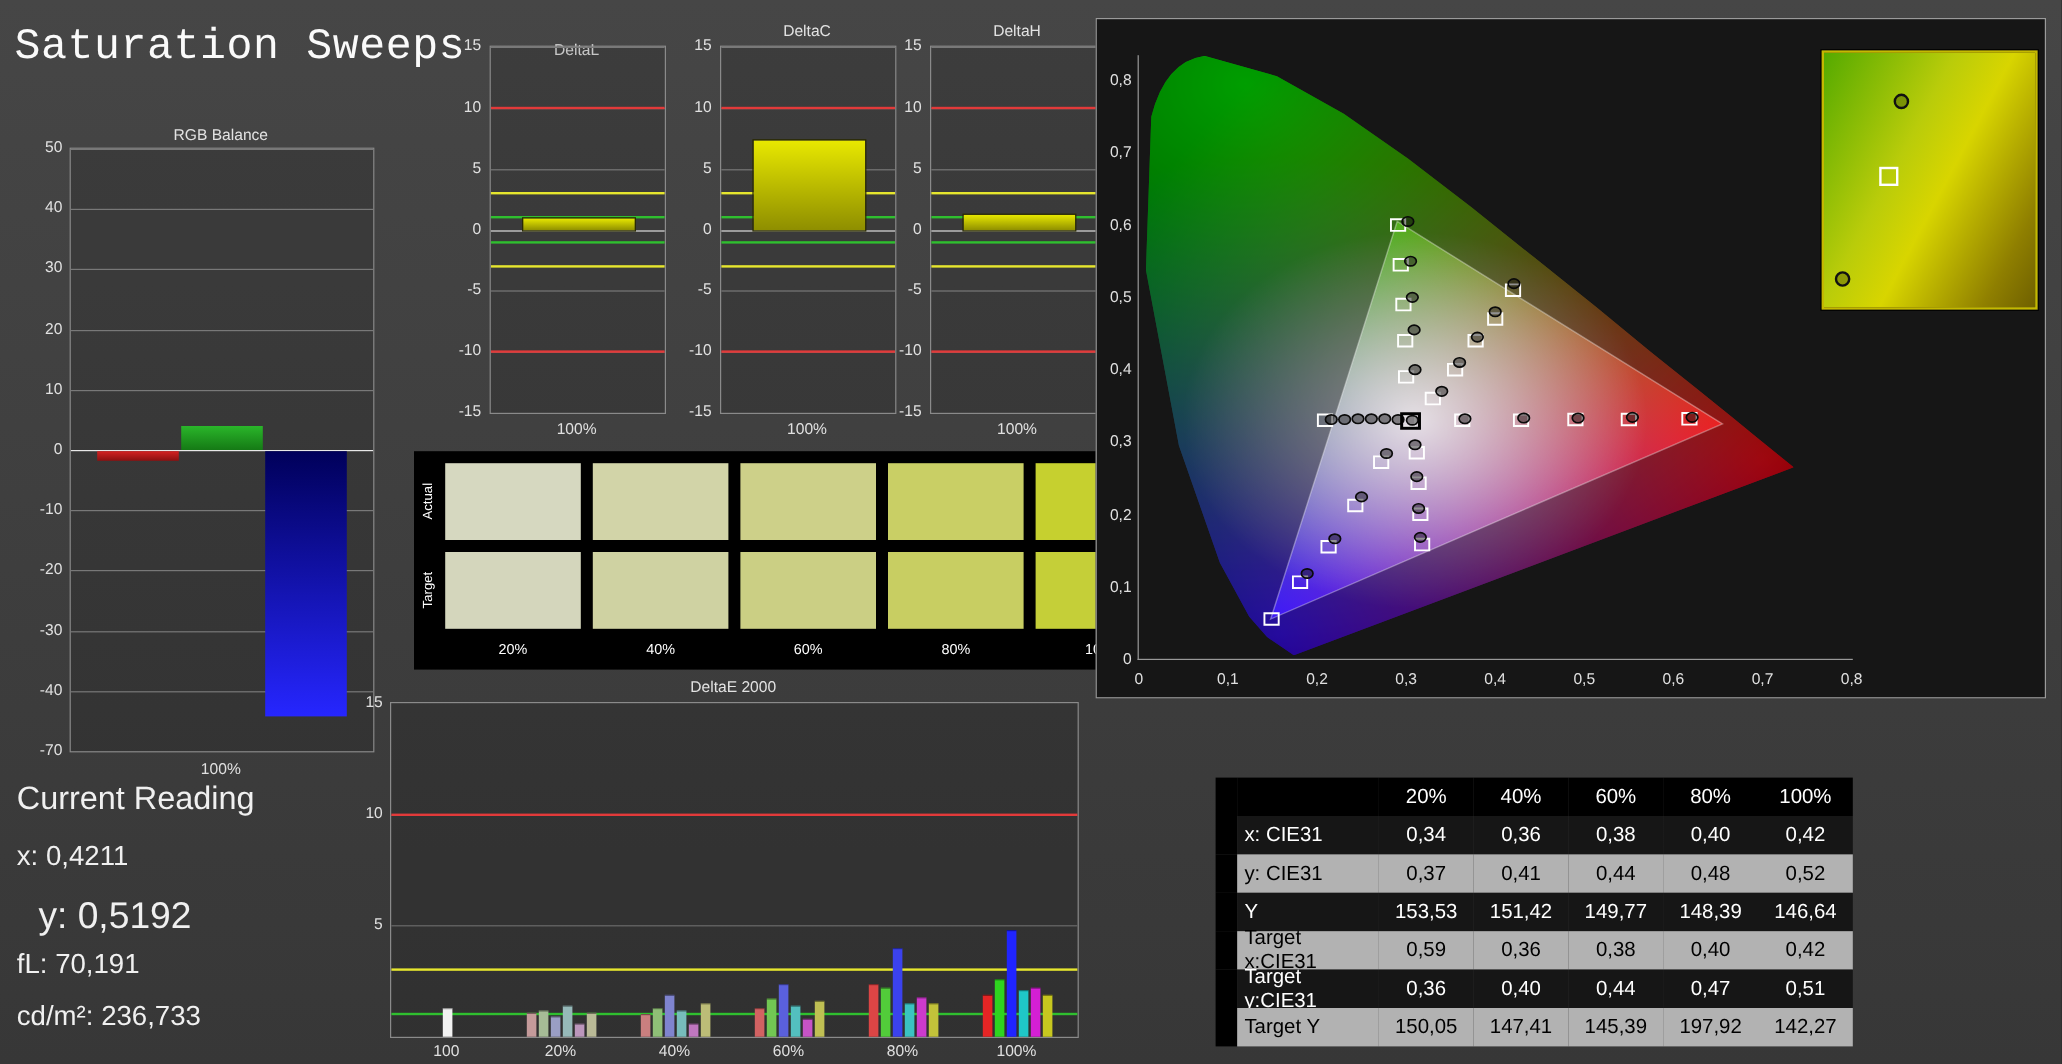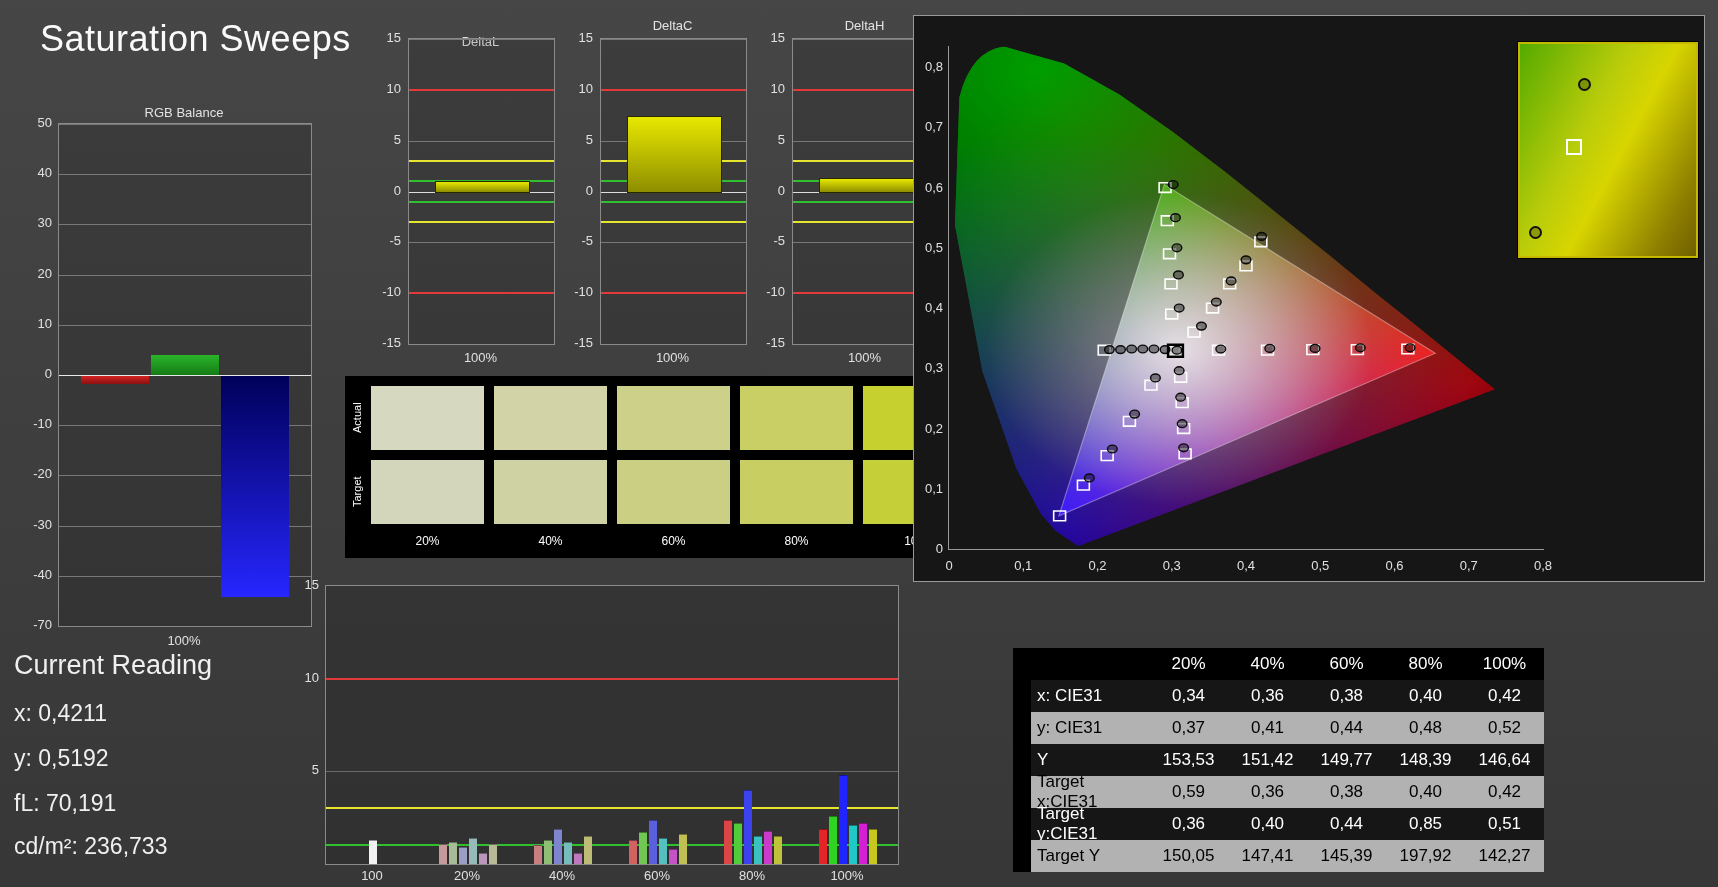--- a/index.html
+++ b/index.html
@@ -1,19 +1,19 @@
 <!DOCTYPE html>
 <html><head>
 <meta charset="utf-8">
 <style>
   html,body{margin:0;padding:0;background:#2e2e2e;}
   .page{position:relative;width:1718px;height:887px;background:linear-gradient(#464646,#373737);
         overflow:hidden;font-family:"Liberation Sans",sans-serif;color:#eee;}
   .abs{position:absolute;}
-  #main-title{position:absolute;left:40px;top:18px;font-size:36px;color:#fafafa;letter-spacing:0.5px;}
+  #main-title{position:absolute;left:12px;top:18px;font-size:36px;color:#fafafa;letter-spacing:0.5px;font-family:Liberation Mono, monospace;}
   .chart-title{position:absolute;color:#e2e2e2;font-size:13px;text-align:center;}
   .plot{position:absolute;border:1px solid #8a8a8a;background:rgba(0,0,0,0.12);overflow:hidden;}
   .xlabel{position:absolute;color:#e0e0e0;font-size:13px;text-align:center;}
   .vlabel{position:absolute;width:16px;display:flex;align-items:center;justify-content:center;
           color:#fff;font-size:11px;writing-mode:vertical-rl;transform:rotate(180deg);}
   #swatch-panel{position:absolute;left:345px;top:376px;width:640px;height:182px;background:#000;}
   #cie-panel{position:absolute;left:913px;top:15px;width:790px;height:565px;background:#161616;border:1px solid #9a9a9a;}
   #cie-axisframe{position:absolute;left:34px;top:30px;width:595px;height:503px;
                  border-left:1px solid #999;border-bottom:1px solid #999;}
   #cie-inset{position:absolute;right:6px;top:26px;width:176px;height:212px;
@@ -121,21 +121,21 @@
         <div style="position: absolute; left: 0px; top: 49.8333px; width: 100%; height: 2px; background: rgb(226, 58, 58);"></div>
         <div style="position: absolute; left: 0px; top: 253.167px; width: 100%; height: 2px; background: rgb(226, 58, 58);"></div>
         <div style="position: absolute; left: 0px; top: 121px; width: 100%; height: 2px; background: rgb(230, 230, 46);"></div>
         <div style="position: absolute; left: 0px; top: 182px; width: 100%; height: 2px; background: rgb(230, 230, 46);"></div>
         <div style="position: absolute; left: 0px; top: 141.333px; width: 100%; height: 2px; background: rgb(47, 191, 47);"></div>
         <div style="position: absolute; left: 0px; top: 161.667px; width: 100%; height: 2px; background: rgb(47, 191, 47);"></div>
         <div style="position: absolute; left: 18%; width: 64%; top: 77.2667px; height: 75.2333px; background: linear-gradient(to top, rgb(142, 142, 0), rgb(232, 232, 0)); border: 1px solid rgb(42, 42, 0);"></div>
       </div>
     <div class="xlabel" style="left:35px;top:332px;width:145px">100%</div>
   </div>
-  <div class="abs" style="left:757px;top:18px;width:185px;height:352px">
+  <div class="abs" style="left:740px;top:18px;width:185px;height:352px">
     <div class="chart-title" style="left:35px;top:0;width:145px">DeltaH</div>
     <div id="deltaH-ylabels" class="abs" style="left:0;top:20px;width:32px;height:305px">
         <div style="position: absolute; top: -8px; right: 4px; color: rgb(224, 224, 224); font-size: 13px;">15</div>
         <div style="position: absolute; top: 42.8333px; right: 4px; color: rgb(224, 224, 224); font-size: 13px;">10</div>
         <div style="position: absolute; top: 93.6667px; right: 4px; color: rgb(224, 224, 224); font-size: 13px;">5</div>
         <div style="position: absolute; top: 144.5px; right: 4px; color: rgb(224, 224, 224); font-size: 13px;">0</div>
         <div style="position: absolute; top: 195.333px; right: 4px; color: rgb(224, 224, 224); font-size: 13px;">-5</div>
         <div style="position: absolute; top: 246.167px; right: 4px; color: rgb(224, 224, 224); font-size: 13px;">-10</div>
         <div style="position: absolute; top: 297px; right: 4px; color: rgb(224, 224, 224); font-size: 13px;">-15</div>
       </div>
@@ -176,20 +176,21 @@
     <div id="swatch-labels" class="abs" style="left:26px;top:158px;width:605px;height:18px">
         <div style="position: absolute; left: 0px; top: 0px; width: 113px; text-align: center; color: rgb(255, 255, 255); font-size: 12px;">20%</div>
         <div style="position: absolute; left: 123px; top: 0px; width: 113px; text-align: center; color: rgb(255, 255, 255); font-size: 12px;">40%</div>
         <div style="position: absolute; left: 246px; top: 0px; width: 113px; text-align: center; color: rgb(255, 255, 255); font-size: 12px;">60%</div>
         <div style="position: absolute; left: 369px; top: 0px; width: 113px; text-align: center; color: rgb(255, 255, 255); font-size: 12px;">80%</div>
         <div style="position: absolute; left: 492px; top: 0px; width: 113px; text-align: center; color: rgb(255, 255, 255); font-size: 12px;">100%</div>
       </div>
   </div>
 
   <div class="abs" style="left:295px;top:565px;width:615px;height:322px">
+    <div class="chart-title" style="left:30px;top:0;width:572px">DeltaE 2000</div>
     <div id="de-ylabels" class="abs" style="left:0;top:20px;width:28px;height:278px">
         <div style="position: absolute; top: -8px; right: 4px; color: rgb(224, 224, 224); font-size: 13px;">15</div>
         <div style="position: absolute; top: 84.6667px; right: 4px; color: rgb(224, 224, 224); font-size: 13px;">10</div>
         <div style="position: absolute; top: 177.333px; right: 4px; color: rgb(224, 224, 224); font-size: 13px;">5</div>
       </div>
     <div id="de-plot" class="plot" style="left:30px;top:20px;width:572px;height:278px">
         <div style="position: absolute; left: 0px; top: 92.6667px; width: 100%; height: 1px; background: rgb(106, 106, 106);"></div>
         <div style="position: absolute; left: 0px; top: 185.333px; width: 100%; height: 1px; background: rgb(106, 106, 106);"></div>
         <div style="position: absolute; left: 0px; top: 91.6667px; width: 100%; height: 2px; background: rgb(226, 58, 58);"></div>
         <div style="position: absolute; left: 0px; top: 221.4px; width: 100%; height: 2px; background: rgb(230, 230, 46);"></div>
@@ -353,21 +354,21 @@
     <div id="cie-inset" style="border: 2px solid rgb(196, 184, 0);">
         <div style="position: absolute; left: 33%; top: 16%; width: 9px; height: 9px; border: 2px solid rgb(17, 17, 17); border-radius: 50%; background: rgba(0, 0, 0, 0.25);"></div>
         <div style="position: absolute; left: 26%; top: 45%; width: 12px; height: 12px; border: 2px solid rgb(255, 255, 255);"></div>
         <div style="position: absolute; left: 5%; top: 86%; width: 9px; height: 9px; border: 2px solid rgb(17, 17, 17); border-radius: 50%; background: rgba(0, 0, 0, 0.25);"></div>
       </div>
   </div>
 
   <div id="cur-reading">
     <div style="left:14px;top:650px;font-size:27px">Current Reading</div>
     <div style="left:14px;top:700px;font-size:23px">x: 0,4211</div>
-    <div style="left:14px;top:745px;font-size:23px">y: 0,5192</div>
+    <div style="left:32px;top:745px;font-size:31px">y: 0,5192</div>
     <div style="left:14px;top:790px;font-size:23px">fL: 70,191</div>
     <div style="left:14px;top:833px;font-size:23px">cd/m²: 236,733</div>
   </div>
 
   <div id="cie-table">
       <div class="tcell gutter head"></div>
       <div class="tcell head"></div>
       <div class="tcell head">20%</div>
       <div class="tcell head">40%</div>
       <div class="tcell head">60%</div>
@@ -399,21 +400,21 @@
       <div class="tcell light">0,59</div>
       <div class="tcell light">0,36</div>
       <div class="tcell light">0,38</div>
       <div class="tcell light">0,40</div>
       <div class="tcell light">0,42</div>
       <div class="tcell gutter"></div>
       <div class="tcell dark lbl">Target y:CIE31</div>
       <div class="tcell dark">0,36</div>
       <div class="tcell dark">0,40</div>
       <div class="tcell dark">0,44</div>
-      <div class="tcell dark">0,85</div>
+      <div class="tcell dark">0,47</div>
       <div class="tcell dark">0,51</div>
       <div class="tcell gutter"></div>
       <div class="tcell light lbl">Target Y</div>
       <div class="tcell light">150,05</div>
       <div class="tcell light">147,41</div>
       <div class="tcell light">145,39</div>
       <div class="tcell light">197,92</div>
       <div class="tcell light">142,27</div>
     </div>
 

